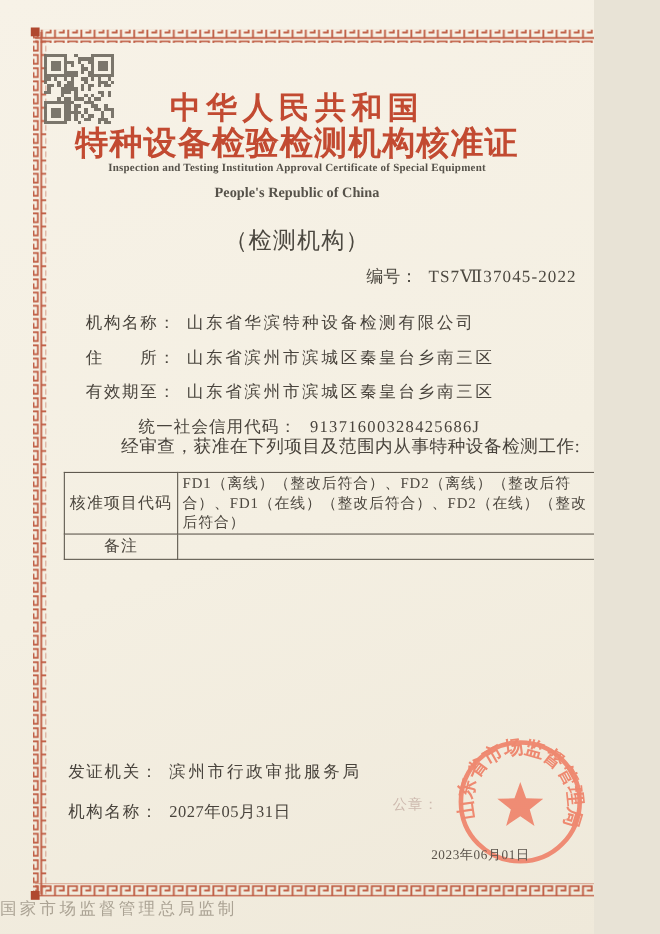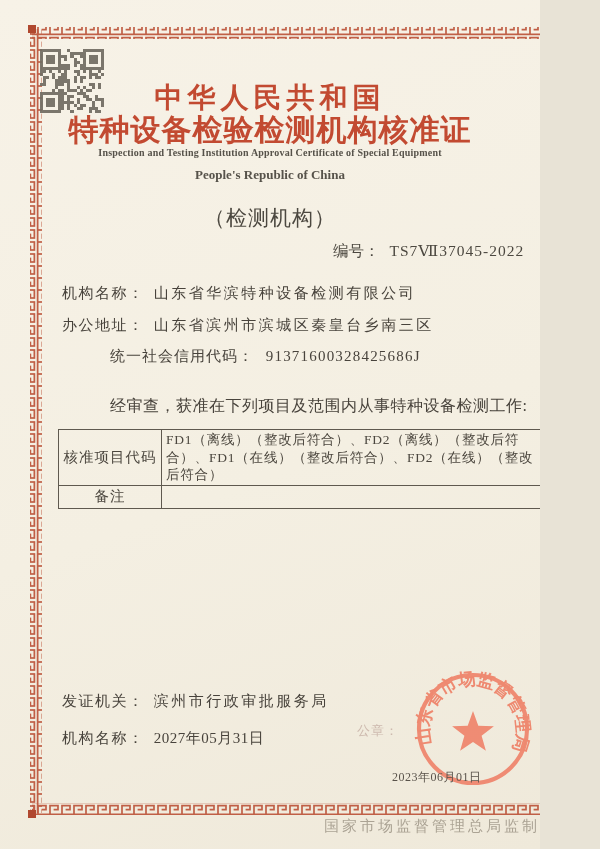--- a/index.html
+++ b/index.html
@@ -20,21 +20,21 @@
   .title-cn2{position:absolute;top:110px;width:100%;text-align:center;
     font-size:30px;font-weight:bold;letter-spacing:1px;color:#c24a31;}
   .title-en1{position:absolute;top:147px;width:100%;text-align:center;
     font-size:10px;font-weight:bold;color:#56524a;letter-spacing:.2px;}
   .title-en2{position:absolute;top:167px;width:100%;text-align:center;
     font-size:13px;font-weight:bold;color:#56524a;}
   .subtitle{position:absolute;top:204px;width:100%;text-align:center;
     font-size:21px;letter-spacing:1px;color:#4c4840;}
   .certno{position:absolute;left:333px;top:241px;font-size:15.5px;color:#4c4840;}
   .certno .val{margin-left:10px;letter-spacing:1px;}
-  .fields{position:absolute;left:62px;top:284px;font-size:15px;}
+  .fields{position:absolute;left:78px;top:284px;font-size:15px;}
   .frow{margin-bottom:12.5px;white-space:nowrap;}
   .flabel{display:inline-block;width:88px;letter-spacing:1.5px;color:#48433c;}
   .fvalue{letter-spacing:2.5px;color:#48433c;}
   .frow.wide .flabel{width:auto;margin-right:8px;letter-spacing:1px;margin-left:48px;}
   .frow.wide .fvalue{letter-spacing:1.2px;}
   .statement{position:absolute;left:110px;top:396px;font-size:16px;
     letter-spacing:.5px;color:#48433c;}
   .approval-table{position:absolute;left:58px;top:429px;width:489px;
     border-collapse:collapse;color:#4b463e;}
   .approval-table td{border:1.2px solid #5f594f;vertical-align:middle;}
@@ -45,21 +45,21 @@
   .approval-table tr.r2{height:23px;}
   .footer-row{position:absolute;left:62px;font-size:15px;}
   .footer-row.issuer{top:692px;}
   .footer-row.valid{top:729px;}
   .footer-row .fvalue.date{letter-spacing:.5px;}
   .seal{position:absolute;left:412px;top:667px;width:122px;height:128px;opacity:.88;z-index:4;}
   .gongzhang{position:absolute;left:357px;top:722px;font-size:13px;
     color:#cdb9ae;letter-spacing:1px;z-index:3;}
   .issue-date{position:absolute;left:392px;top:729px;font-size:12px;
     color:#59524a;letter-spacing:.5px;z-index:6;margin-top:40px;}
-  .caption{position:absolute;top:817px;width:100%;text-align:right;
+  .caption{position:absolute;top:817px;width:100%;text-align:left;
     font-size:15px;color:#aba394;letter-spacing:3px;}
 </style>
 </head>
 <body>
 
 <div class="page">
 
   <svg class="frame" width="600" height="849" aria-hidden="true">
     <defs>
       <pattern id="mh" width="12" height="12" patternUnits="userSpaceOnUse">
@@ -319,21 +319,25 @@
   <div class="certno">
     <span>编号：</span><span class="val">TS7Ⅶ37045-2022</span>
   </div>
 
   <div class="fields">
     <div class="frow">
       <span class="flabel">机构名称：</span>
       <span class="fvalue">山东省华滨特种设备检测有限公司</span>
     </div>
     <div class="frow">
-      <span class="flabel">办公地址：</span>
+      <span class="flabel">住　　所：</span>
+      <span class="fvalue">山东省滨州市滨城区秦皇台乡南三区</span>
+    </div>
+    <div class="frow">
+      <span class="flabel">有效期至：</span>
       <span class="fvalue">山东省滨州市滨城区秦皇台乡南三区</span>
     </div>
     <div class="frow wide">
       <span class="flabel">统一社会信用代码：</span>
       <span class="fvalue">91371600328425686J</span>
     </div>
   </div>
 
   <div class="statement">经审查，获准在下列项目及范围内从事特种设备检测工作:</div>
 

